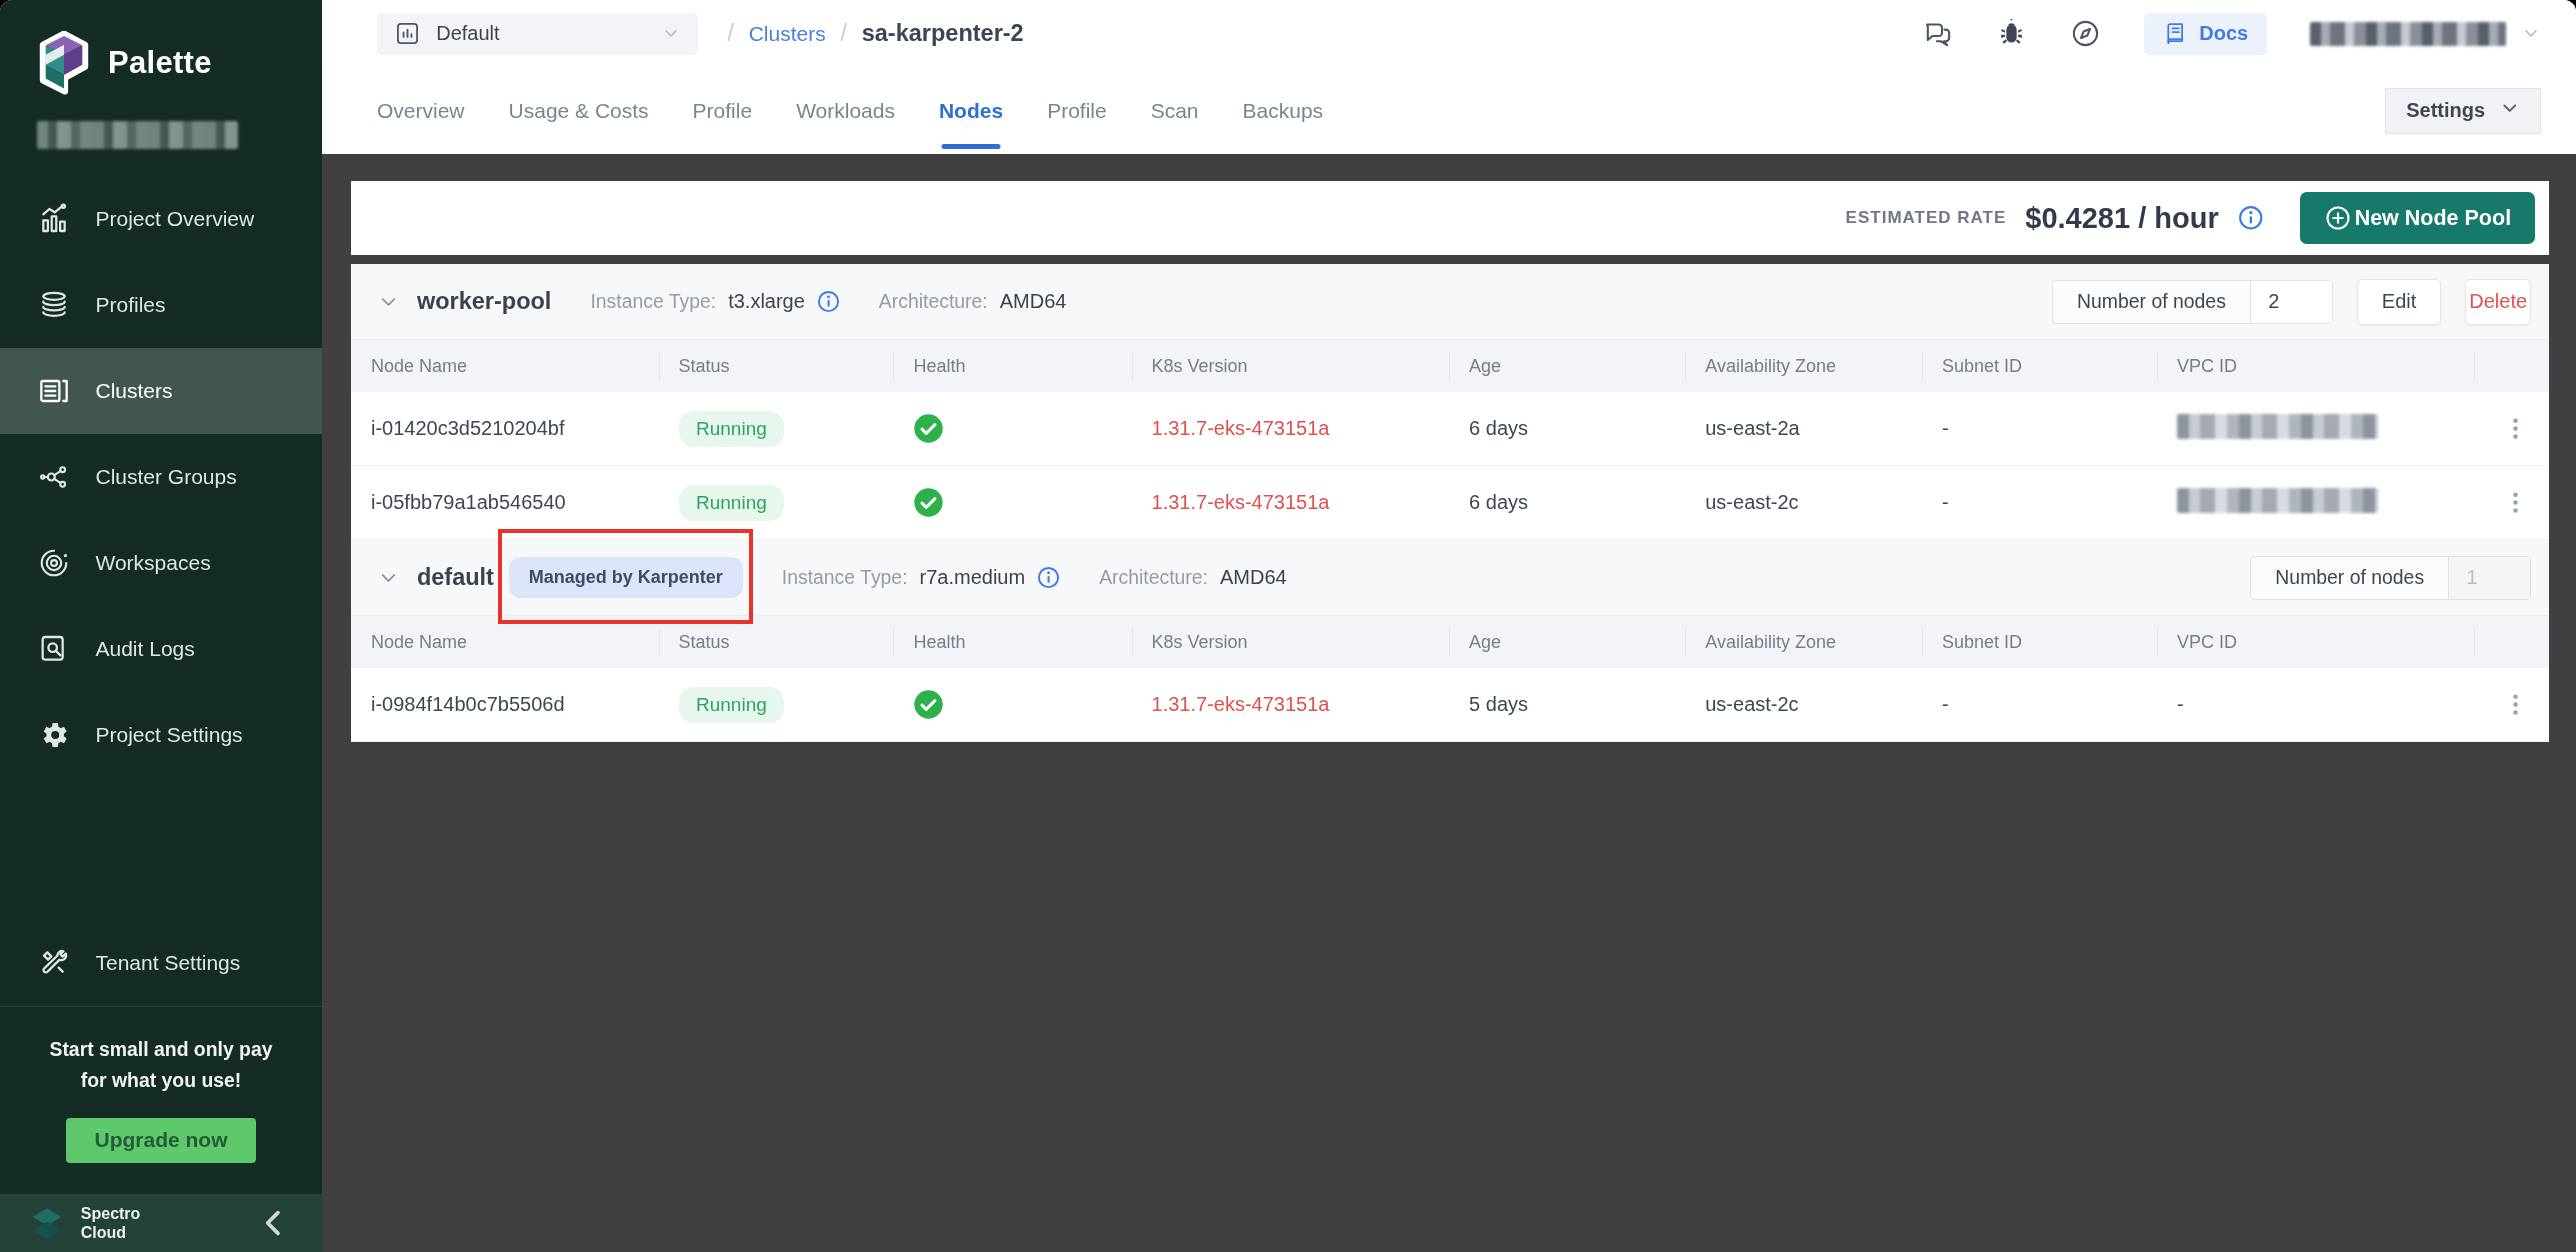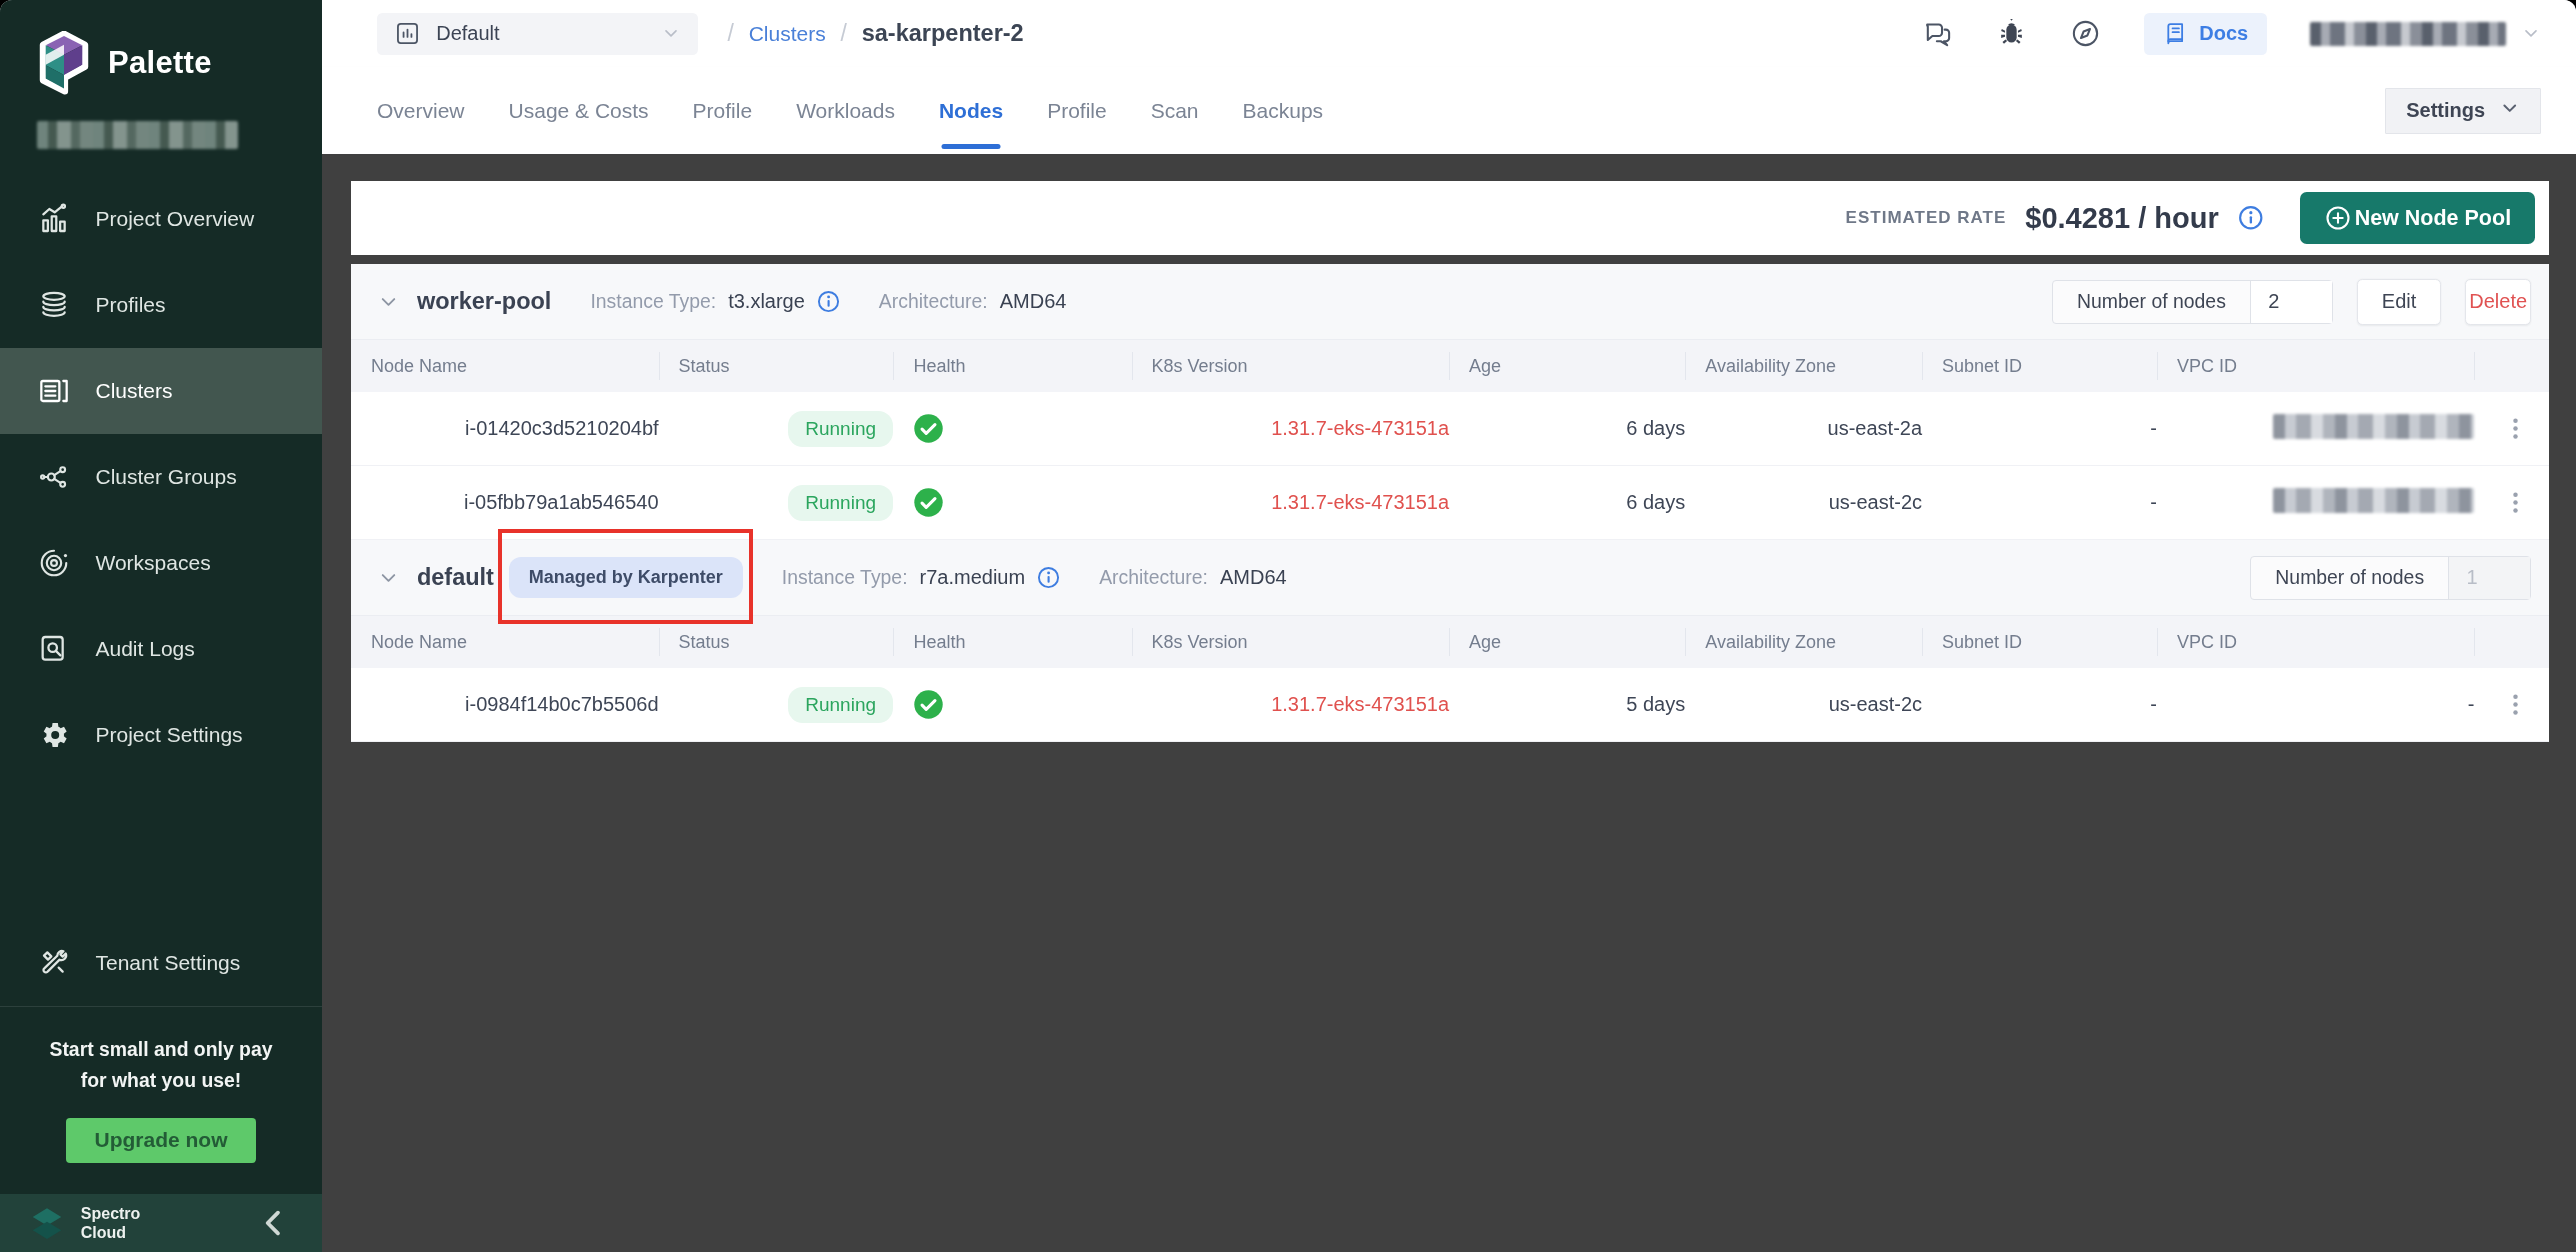--- a/index.html
+++ b/index.html
@@ -95,21 +95,21 @@
   .btn.danger{ color:#e05252; padding:0 3px; }
 
   .badge-wrap{ position:relative; margin-left:14.8px; }
   .badge{ display:inline-block; background:#dbe4f9; color:#3e4c68; font-size:18px; font-weight:600; padding:10px 20px; border-radius:12px; white-space:nowrap; }
   .red-box{ position:absolute; left:-10.7px; right:-10.7px; top:-28px; bottom:-25.5px; border:4px solid #e8322a; z-index:5; }
 
   .grid{ display:grid; grid-template-columns:465fr 355fr 360fr 480fr 357fr 358fr 355fr 480fr 112fr; align-items:center; }
   .table-head{ height:52px; background:#f3f4f8; font-size:18px; color:#747d8e; }
   .th{ padding-left:20px; position:relative; height:100%; display:flex; align-items:center; }
   .th.sep::before{ content:""; position:absolute; left:0; top:12px; bottom:12px; width:0.7px; background:#e3e6ed; }
-  .row{ height:74px; background:#fff; border-bottom:0.7px solid #f0f1f5; font-size:20px; color:#3e4656;text-align:right; }
+  .row{ height:74px; background:#fff; border-bottom:0.7px solid #f0f1f5; font-size:20px; color:#3e4656; }
   .td{ padding-left:20px; }
   .pill{ display:inline-block; background:#e7f7ee; color:#2ba55e; font-size:19px; padding:6.7px 17.4px; border-radius:14.8px; }
   .health-ic{ display:flex; }
   .k8s{ color:#e0514e; }
   .vpc-redacted{ width:201px; height:25.5px; }
   .kebab{ color:#9aa1ae; cursor:pointer; display:flex; justify-content:flex-start; padding-left:28px; }
 </style>
 </head>
 <body>
 

